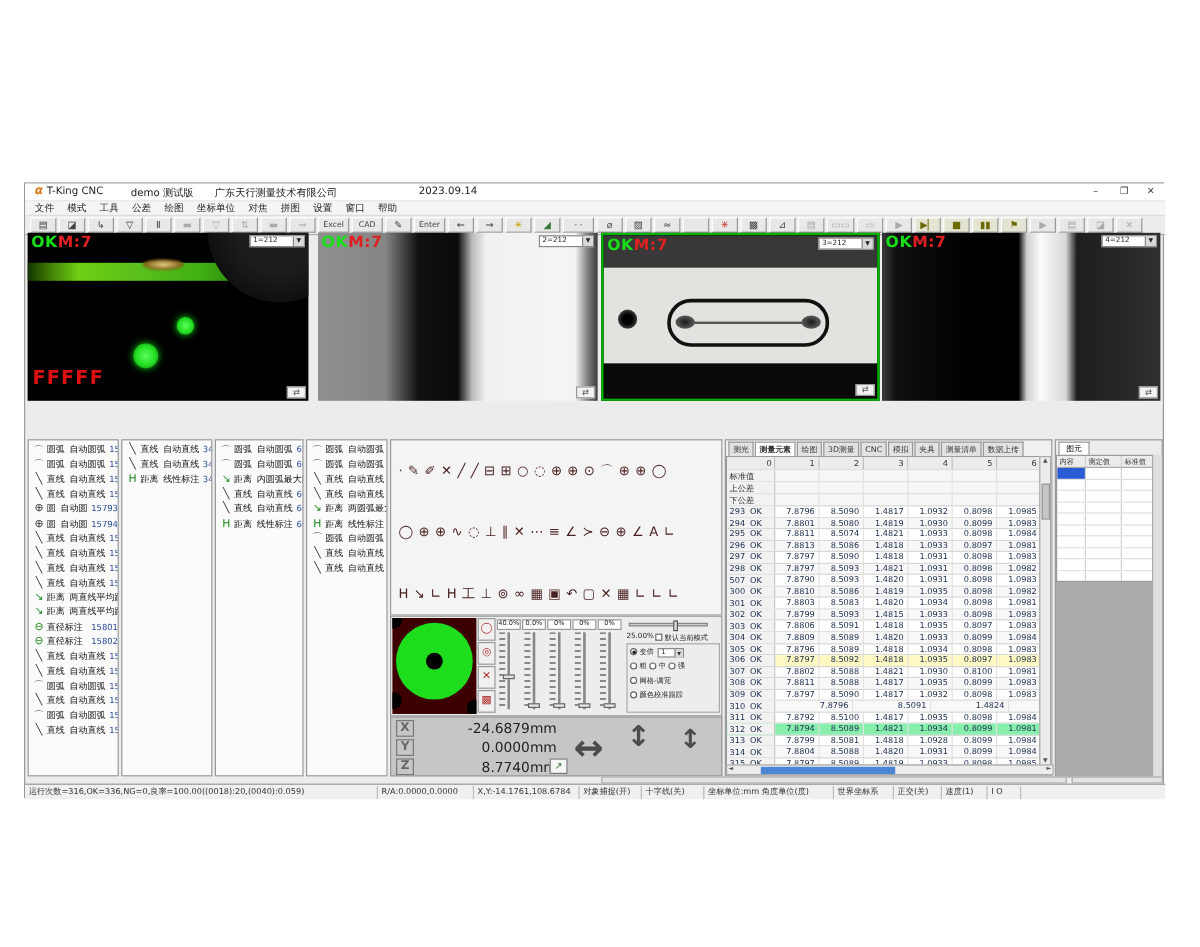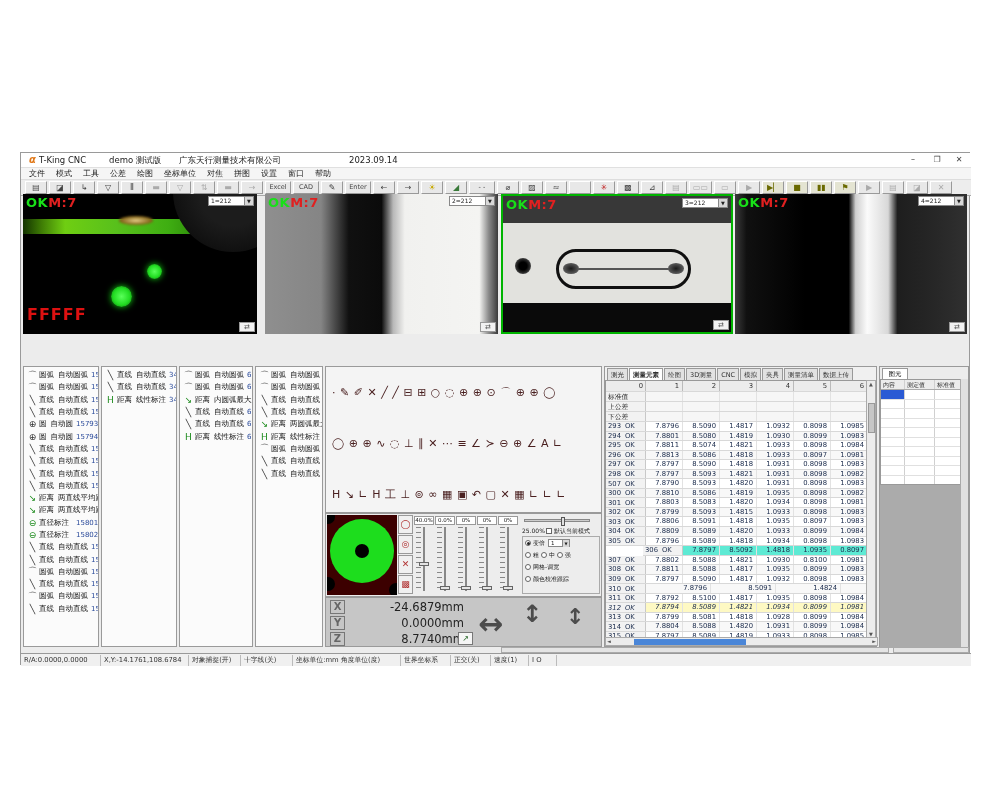--- a/index.html
+++ b/index.html
@@ -797,21 +797,21 @@
             <span>305</span>
             <span>OK</span>
           </div>
           <div class="gcv">7.8796</div>
           <div class="gcv">8.5089</div>
           <div class="gcv">1.4818</div>
           <div class="gcv">1.0934</div>
           <div class="gcv">0.8098</div>
           <div class="gcv">1.0983</div>
         </div>
-        <div class="grow" style="background: #5eead4; margin-left: 37px;">
+        <div class="grow" style="background: #fef9c3;">
           <div class="gc0">
             <span>306</span>
             <span>OK</span>
           </div>
           <div class="gcv">7.8797</div>
           <div class="gcv">8.5092</div>
           <div class="gcv">1.4818</div>
           <div class="gcv">1.0935</div>
           <div class="gcv">0.8097</div>
           <div class="gcv">1.0983</div>
@@ -869,21 +869,21 @@
             <span>311</span>
             <span>OK</span>
           </div>
           <div class="gcv">7.8792</div>
           <div class="gcv">8.5100</div>
           <div class="gcv">1.4817</div>
           <div class="gcv">1.0935</div>
           <div class="gcv">0.8098</div>
           <div class="gcv">1.0984</div>
         </div>
-        <div class="grow" style="background: #fef9c3; font-style: italic;">
+        <div class="grow" style="background: #86efac;">
           <div class="gc0">
             <span>312</span>
             <span>OK</span>
           </div>
           <div class="gcv">7.8794</div>
           <div class="gcv">8.5089</div>
           <div class="gcv">1.4821</div>
           <div class="gcv">1.0934</div>
           <div class="gcv">0.8099</div>
           <div class="gcv">1.0981</div>
@@ -993,20 +993,21 @@
         </div>
       </div>
     <div id="egray"></div>
     <div id="evs"></div>
   </div>
 
   <div id="miniscroll"></div>
   <div id="miniscroll2"></div>
 
   <div id="statusbar">
+      <div class="seg" style="width: 294px;">运行次数=316,OK=336,NG=0,良率=100.00((0018):20,(0040):0.059)</div>
       <div class="seg" style="width: 80px;">R/A:0.0000,0.0000</div>
       <div class="seg" style="width: 88px;">X,Y:-14.1761,108.6784</div>
       <div class="seg" style="width: 52px;">对象捕捉(开)</div>
       <div class="seg" style="width: 52px;">十字线(关)</div>
       <div class="seg" style="width: 108px;">坐标单位:mm 角度单位(度)</div>
       <div class="seg" style="width: 50px;">世界坐标系</div>
       <div class="seg" style="width: 40px;">正交(关)</div>
       <div class="seg" style="width: 38px;">速度(1)</div>
       <div class="seg" style="width: 28px;">I O</div>
     </div>

